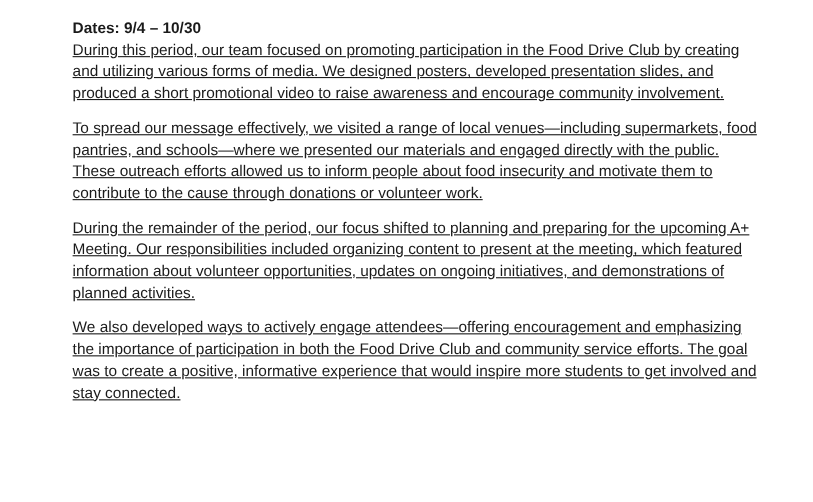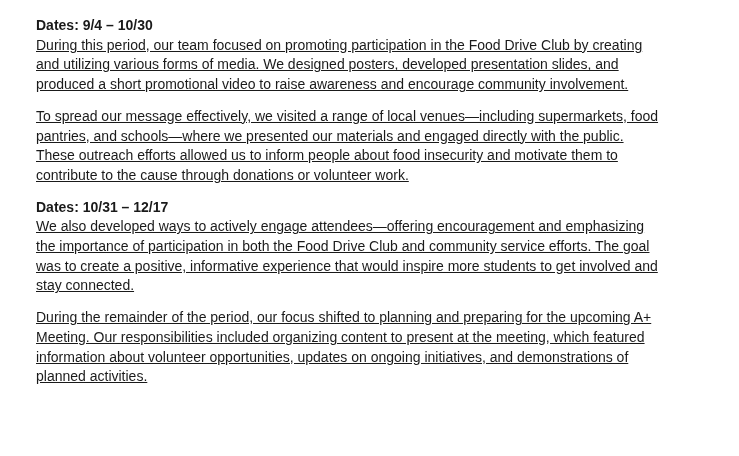--- a/index.html
+++ b/index.html
@@ -8,21 +8,21 @@
   }
   body {
     width: 739px;
     height: 456px;
     background: #ffffff;
     overflow: hidden;
     font-family: "Liberation Sans", sans-serif;
   }
   .page {
     box-sizing: border-box;
-    padding: 16px 0 0 36px;
+    padding: 16px 0 0 66px;
     width: 739px;
     height: 456px;
   }
   .doc {
     width: 628px;
     color: #1a1a1a;
     font-size: 14px;
     line-height: 19.7px;
   }
   .doc h3 {
@@ -45,19 +45,18 @@
 <div class="page">
   <div class="doc">
 
     <section>
       <h3>Dates: 9/4 – 10/30</h3>
       <p>During this period, our team focused on promoting participation in the Food Drive Club by creating and utilizing various forms of media. We designed posters, developed presentation slides, and produced a short promotional video to raise awareness and encourage community involvement.</p>
       <p>To spread our message effectively, we visited a range of local venues—including supermarkets, food pantries, and schools—where we presented our materials and engaged directly with the public. These outreach efforts allowed us to inform people about food insecurity and motivate them to contribute to the cause through donations or volunteer work.</p>
     </section>
 
     <section>
-      <h3>Dates: 10/31 – 12/17</h3>
+      <p>During the remainder of the period, our focus shifted to planning and preparing for the upcoming A+ Meeting. Our responsibilities included organizing content to present at the meeting, which featured information about volunteer opportunities, updates on ongoing initiatives, and demonstrations of planned activities.</p>
       <p>We also developed ways to actively engage attendees—offering encouragement and emphasizing the importance of participation in both the Food Drive Club and community service efforts. The goal was to create a positive, informative experience that would inspire more students to get involved and stay connected.</p>
-      <p>During the remainder of the period, our focus shifted to planning and preparing for the upcoming A+ Meeting. Our responsibilities included organizing content to present at the meeting, which featured information about volunteer opportunities, updates on ongoing initiatives, and demonstrations of planned activities.</p>
     </section>
 
   </div>
 </div>
 
 </body></html>

